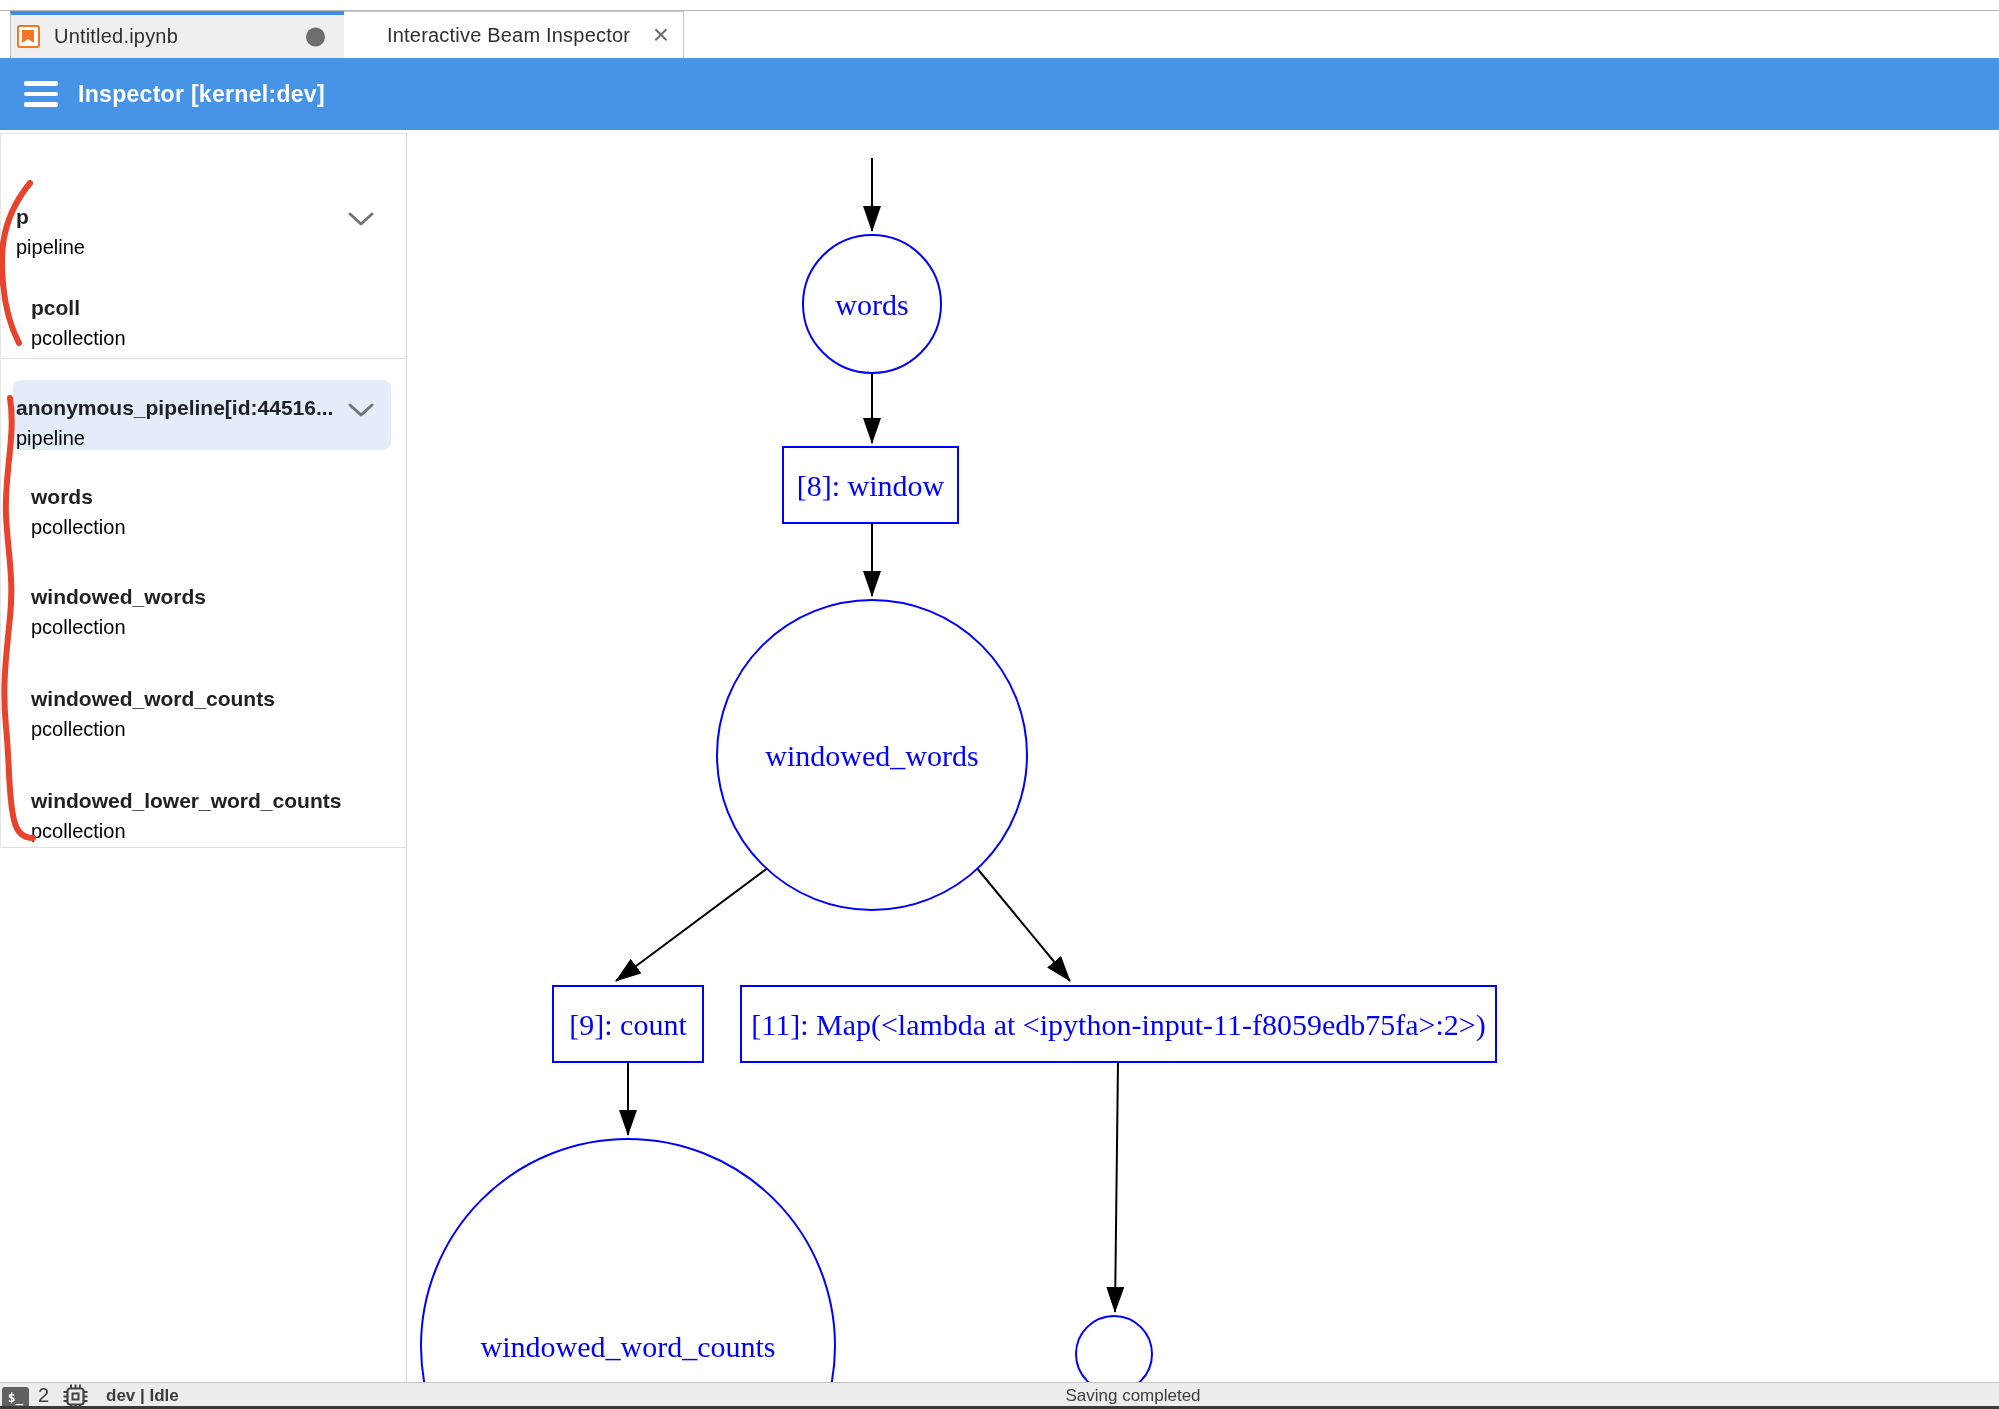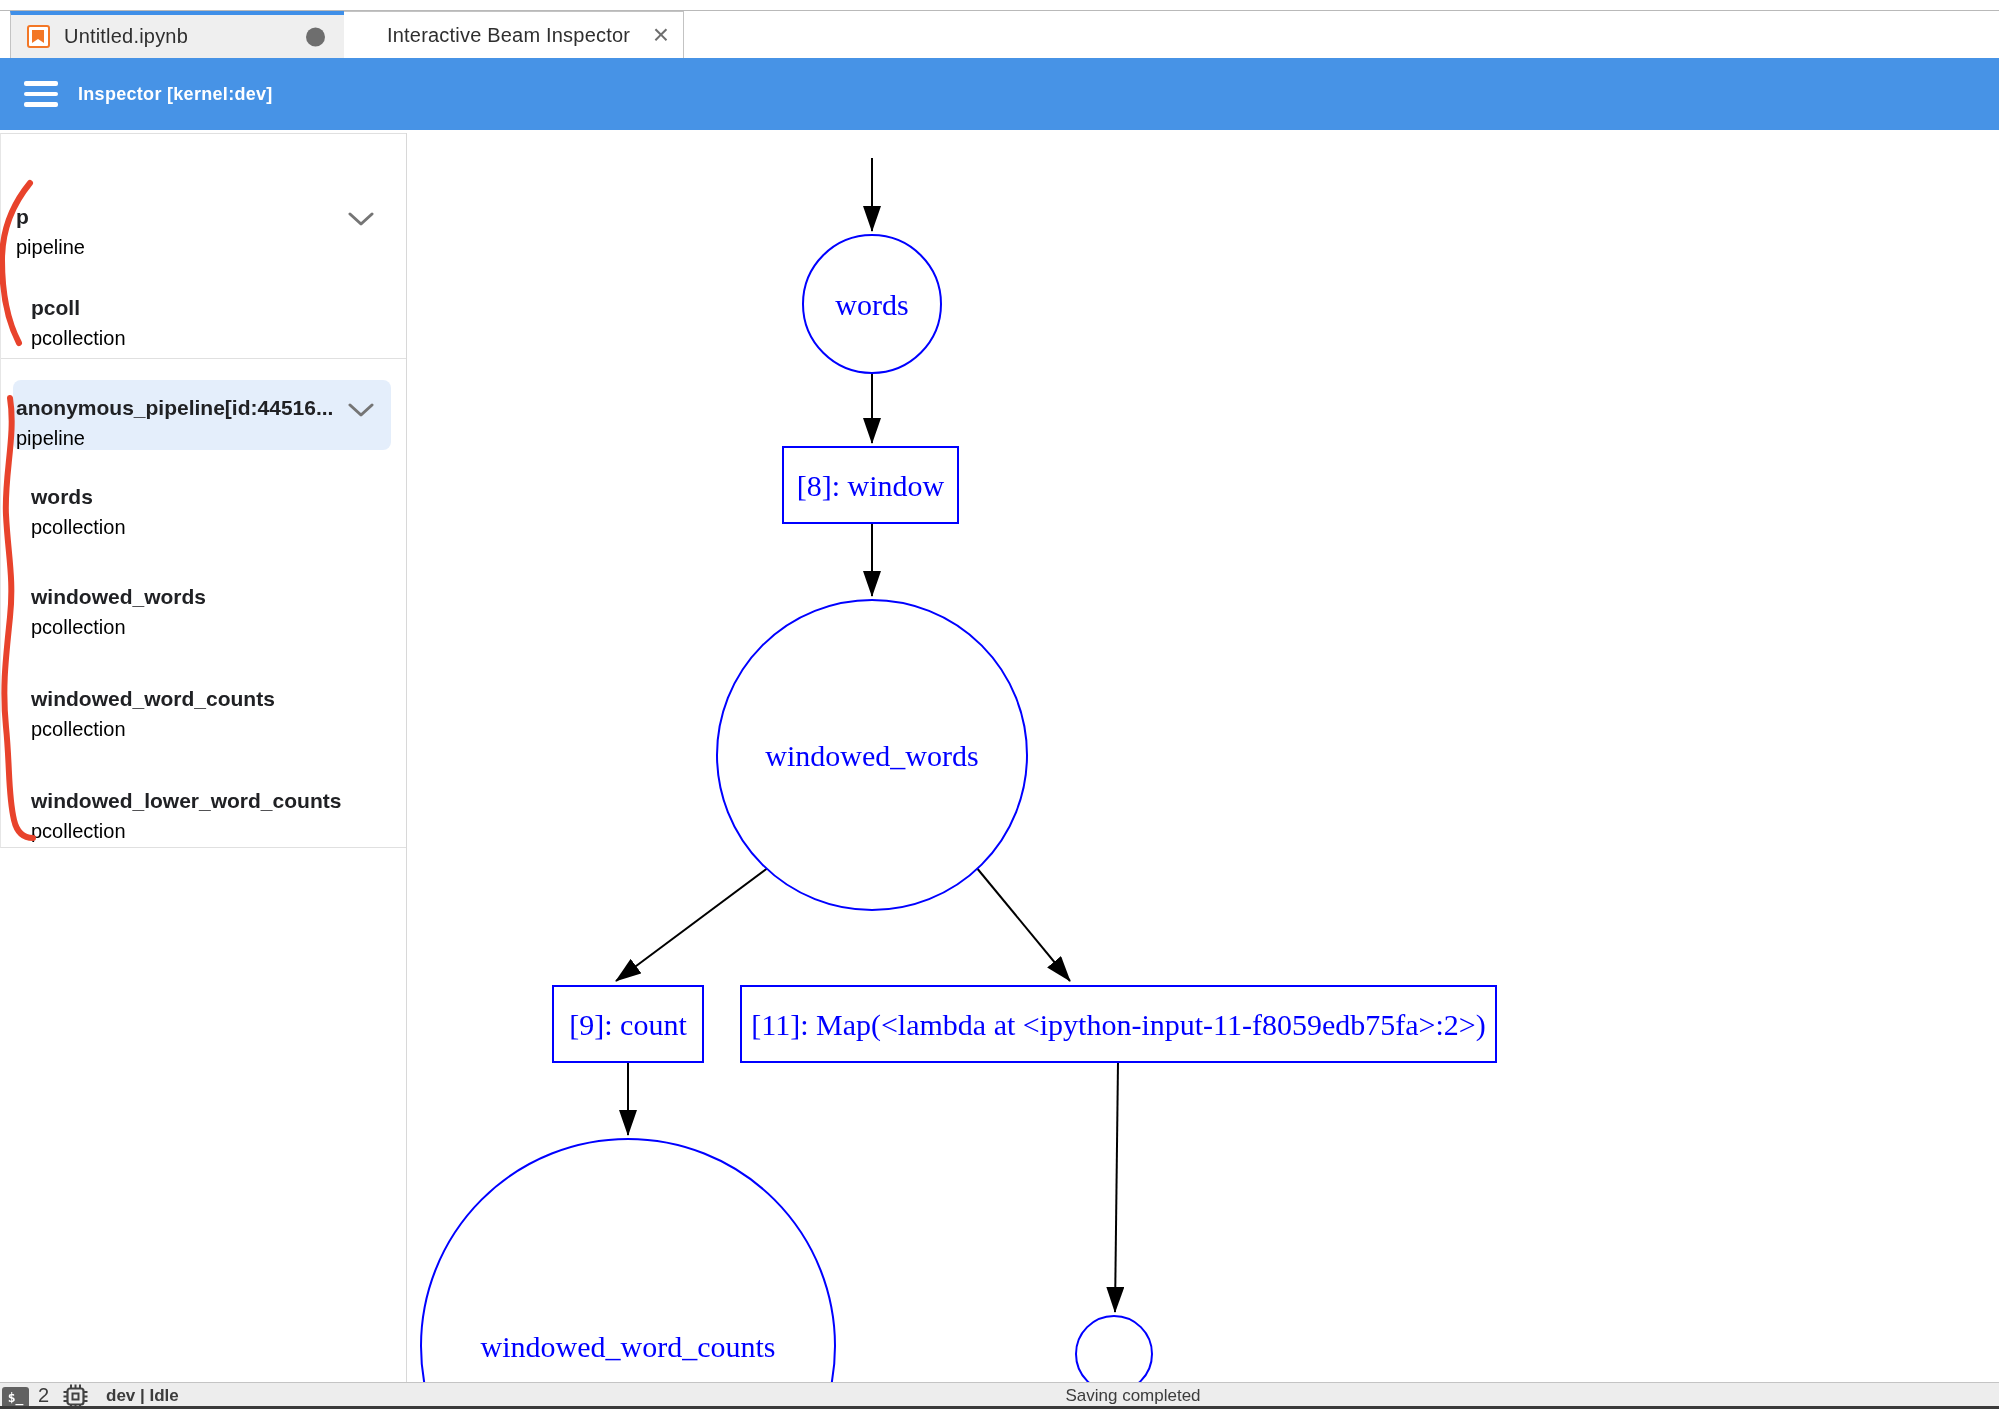--- a/index.html
+++ b/index.html
@@ -3,36 +3,36 @@
 <meta charset="utf-8">
 <style>
   * { margin:0; padding:0; box-sizing:border-box; }
   html,body { width:1999px; height:1409px; background:#ffffff; font-family:"Liberation Sans",sans-serif; }
   .screen { position:relative; width:1999px; height:1409px; overflow:hidden; background:#fff; }
 
   
   .tabbar { position:absolute; left:0; top:0; width:1999px; height:58px; background:#ffffff; }
   .tabbar-topline { position:absolute; left:0; top:10px; width:1999px; height:1px; background:#b9b9b9; }
   .tab { position:absolute; top:11px; height:47px; display:flex; align-items:center; }
-  .tab1 { left:10px; width:342px; background:#efefef; border-left:1px solid #c3c3c3; border-right:1px solid #c3c3c3; border-top:4px solid #3f8fe8; padding-left:16px; cursor:pointer; }
+  .tab1 { left:10px; width:342px; background:#efefef; border-left:1px solid #c3c3c3; border-right:1px solid #c3c3c3; border-top:4px solid #3f8fe8; padding-left:6px; cursor:pointer; }
   .tab2 { left:344px; width:340px; background:#ffffff; border-right:1px solid #c3c3c3; border-top:1px solid #c3c3c3; cursor:pointer;padding-left:20px; }
   .nb-icon { position:relative; width:23px; height:23px; border:2.5px solid #f37726; border-radius:3px; margin-right:14px; background:#fff; }
   .nb-icon:before { content:""; position:absolute; left:3px; top:3px; width:12px; height:13px; background:#f37726;
     clip-path:polygon(0 0,100% 0,100% 100%,50% 70%,0 100%); }
   .tab-label { font-size:20px; color:#2f2f2f; letter-spacing:0.2px; }
   .tab2 .tab-label { position:absolute; left:43px; }
   .mod-dot { position:absolute; right:26px; top:50%; transform:translateY(-50%); width:19px; height:19px; border-radius:50%; background:#6e6e6e; }
   .close-x { position:absolute; right:14px; top:50%; transform:translateY(-50%); font-size:28px; color:#6e6e6e; font-weight:300; line-height:1; cursor:pointer; }
 
   
   .header { position:absolute; left:0; top:58px; width:1999px; height:72px; background:#4793e6; display:flex; align-items:center; }
   .hamburger { position:absolute; left:24px; top:50%; transform:translateY(-50%); width:34px; height:26px; cursor:pointer; }
   .hamburger span { display:block; width:34px; height:4.5px; background:#ffffff; border-radius:2px; margin-bottom:6px; }
   .hamburger span:last-child { margin-bottom:0; }
-  .header-title { position:absolute; left:78px; color:#ffffff; font-size:18px; font-weight:bold; letter-spacing:0.3px; }
+  .header-title { position:absolute; left:78px; color:#ffffff; font-size:23px; font-weight:bold; letter-spacing:0.3px; }
 
   
   .content { position:absolute; left:0; top:130px; width:1999px; height:1252px; background:#fff; }
   .v-divider { position:absolute; left:406px; top:3px; width:1px; height:1249px; background:#d8d8d8; }
 
   
   .sb-card { position:absolute; left:0; top:3px; width:406px; height:715px; background:#ffffff;
     border-top:1px solid #e0e0e0; border-bottom:1px solid #e0e0e0; border-left:1px solid #e6e6e6; }
   .sb-section-divider { position:absolute; left:0; top:224px; width:405px; height:1px; background:#e0e0e0; }
   .sb-highlight { position:absolute; left:12px; top:246px; width:378px; height:70px; background:#e4eefb; border-radius:8px; }

